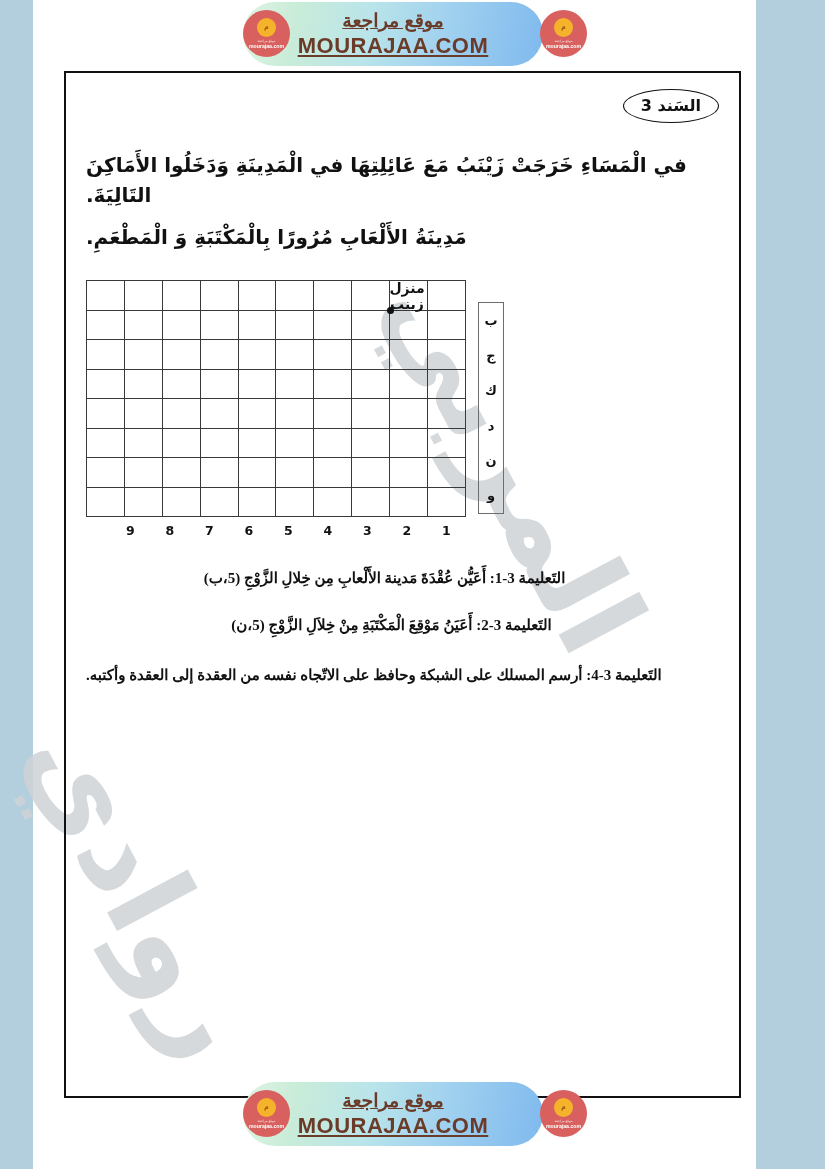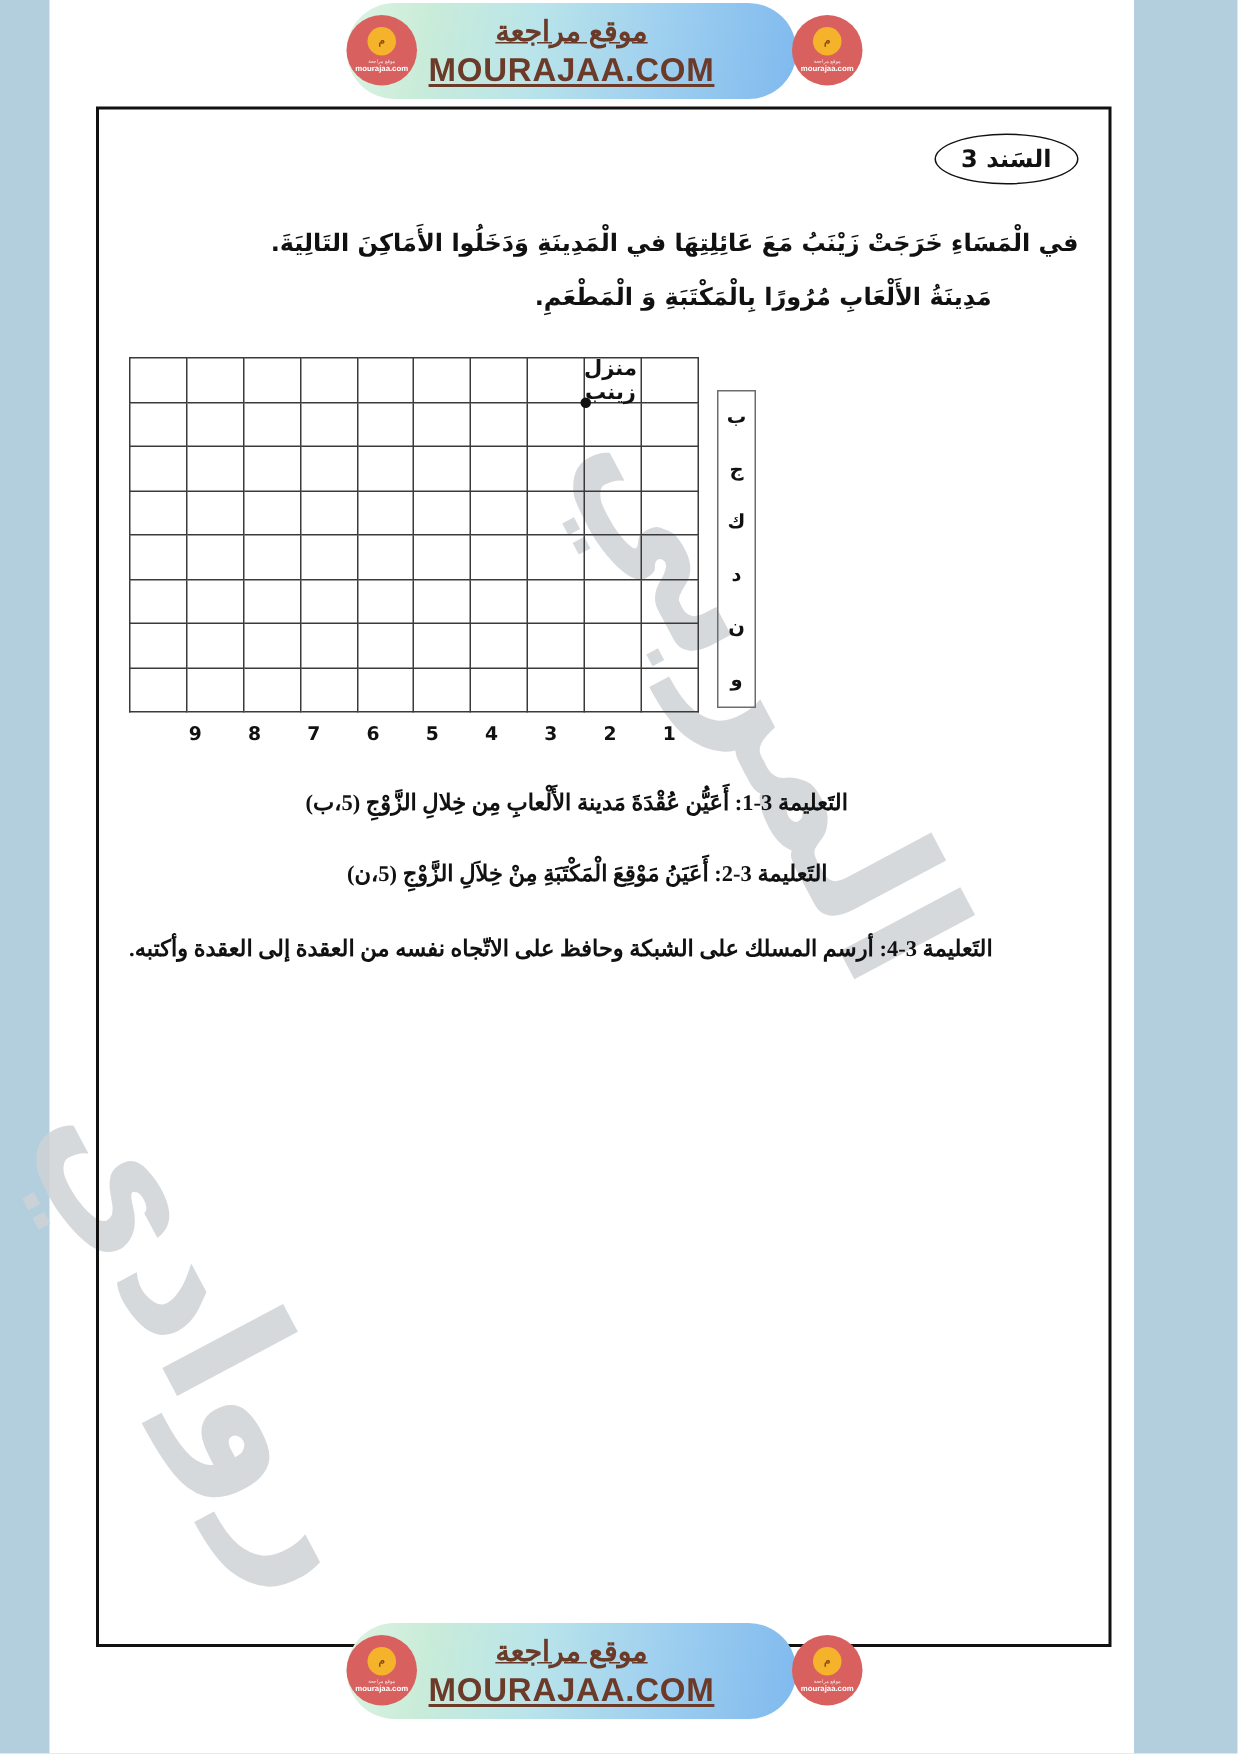--- a/index.html
+++ b/index.html
@@ -19,21 +19,21 @@
     left: 33px;
     top: 0;
     width: 723px;
     height: 1169px;
     background: #ffffff;
   }
 
   
   .banner {
     position: absolute;
-    left: 0;
+    left: 12px;
     width: 653px;
     height: 68px;
     z-index: 40;
     text-decoration: underline;
   }
   .banner.header { top: 0; }
   .banner.footer { top: 1080px; }
 
   .banner-bg {
     position: absolute;
@@ -170,22 +170,22 @@
     border: 1.6px solid #111;
     border-radius: 50%;
     padding: 6px 17px 7px 17px;
     font-size: 16px;
     font-weight: bold;
     color: #111;
     font-family: "DejaVu Sans", sans-serif;
   }
 
   .para {
-    text-align: right;
-    font-size: 16px;
+    text-align: left;
+    font-size: 20px;
     font-weight: bold;
     color: #111;
     font-family: "DejaVu Sans", sans-serif;
     line-height: 1.5;
   }
   .para.p1 { margin-top: 27px; }
   .para.p2 { margin-top: 12px; margin-right: 58px; }
 
   
   .figure {

